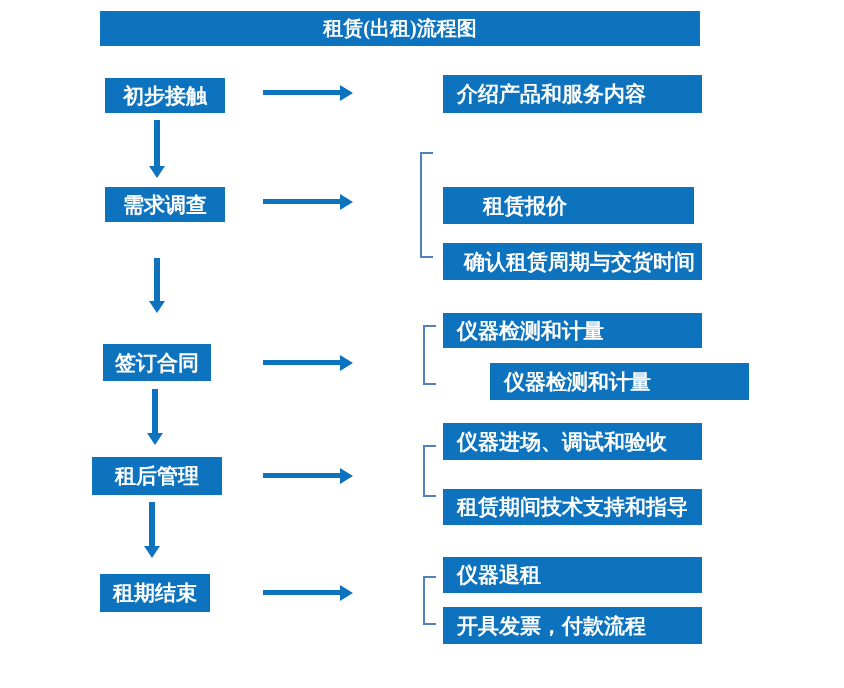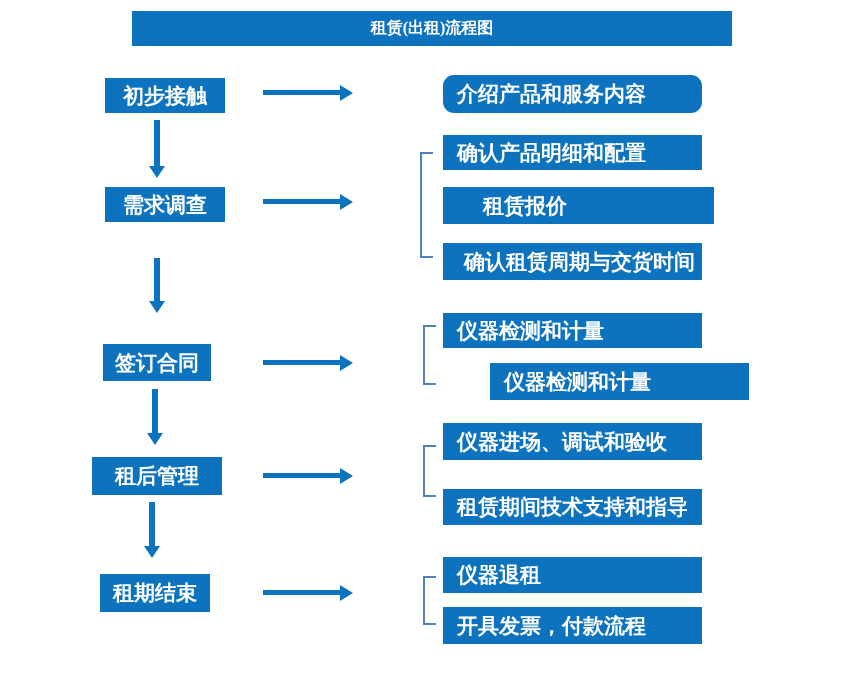--- a/index.html
+++ b/index.html
@@ -21,21 +21,21 @@
     background:var(--blue);
     color:var(--text);
     font-weight:bold;
     font-size:21px;
     display:flex;
     align-items:center;
     justify-content:center;
     white-space:nowrap;
     box-sizing:border-box;
   }
-  .title-bar{font-size:16px;margin-left:32px;}
+  .title-bar{font-size:20px;}
   .out{justify-content:flex-start;padding-left:14px;}
   .v-arrow{position:absolute;width:16px;}
   .v-shaft{position:absolute;left:5px;top:0;bottom:11px;width:6px;background:var(--blue);}
   .v-head{position:absolute;left:0;bottom:0;width:0;height:0;
     border-left:8px solid transparent;border-right:8px solid transparent;
     border-top:12px solid var(--blue);}
   .h-arrow{position:absolute;height:16px;}
   .h-shaft{position:absolute;left:0;right:12px;top:5px;height:5px;background:var(--blue);}
   .h-head{position:absolute;right:0;top:0;width:0;height:0;
     border-top:8px solid transparent;border-bottom:8px solid transparent;
@@ -108,28 +108,25 @@
   <div class="h-arrow" style="left:263px;top:585px;width:90px;">
     <div class="h-shaft"></div>
     <div class="h-head"></div>
   </div>
 
   <div class="bracket" style="left:420px;top:152px;width:13px;height:106px;"></div>
   <div class="bracket" style="left:423px;top:325px;width:13px;height:60px;"></div>
   <div class="bracket" style="left:423px;top:445px;width:13px;height:52px;"></div>
   <div class="bracket" style="left:423px;top:576px;width:13px;height:49px;"></div>
 
-  <div class="box out" style="left:443px;top:75px;width:259px;height:38px;border-radius:11px;">
+  <div class="box out" style="left:443px;top:75px;width:259px;height:38px;">
     <span>介绍产品和服务内容</span>
   </div>
 
-  <div class="box out" style="left:443px;top:135px;width:259px;height:35px;">
-    <span>确认产品明细和配置</span>
-  </div>
-  <div class="box out" style="left:443px;top:187px;width:271px;height:37px;padding-left:40px;">
+  <div class="box out" style="left:443px;top:187px;width:251px;height:37px;padding-left:40px;">
     <span>租赁报价</span>
   </div>
   <div class="box out" style="left:443px;top:243px;width:259px;height:37px;justify-content:center;">
     <span>确认租赁周期与交货时间</span>
   </div>
 
   <div class="box out" style="left:443px;top:313px;width:259px;height:35px;">
     <span>仪器检测和计量</span>
   </div>
   <div class="box out" style="left:443px;top:363px;width:259px;height:37px;margin-left:47px;">

